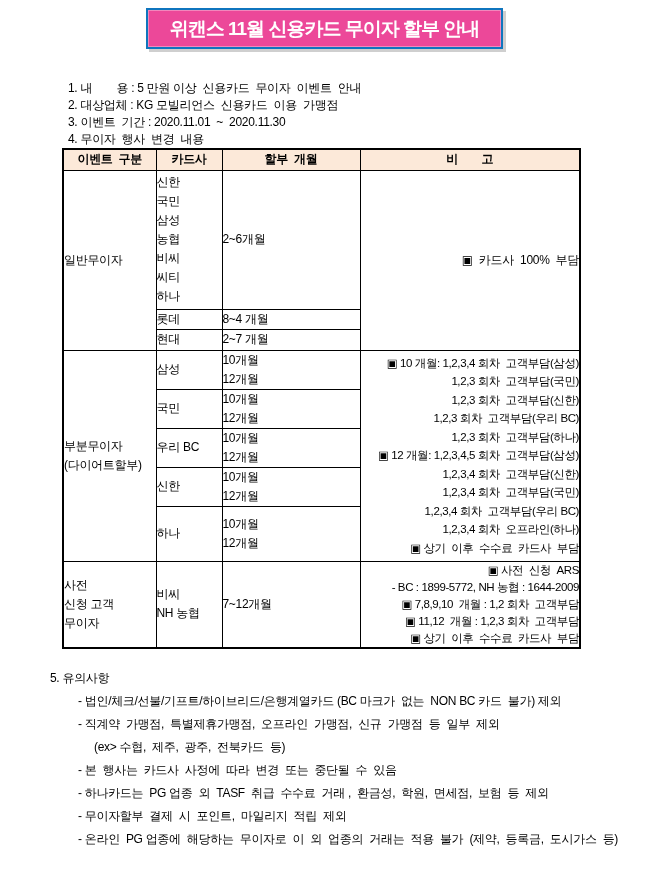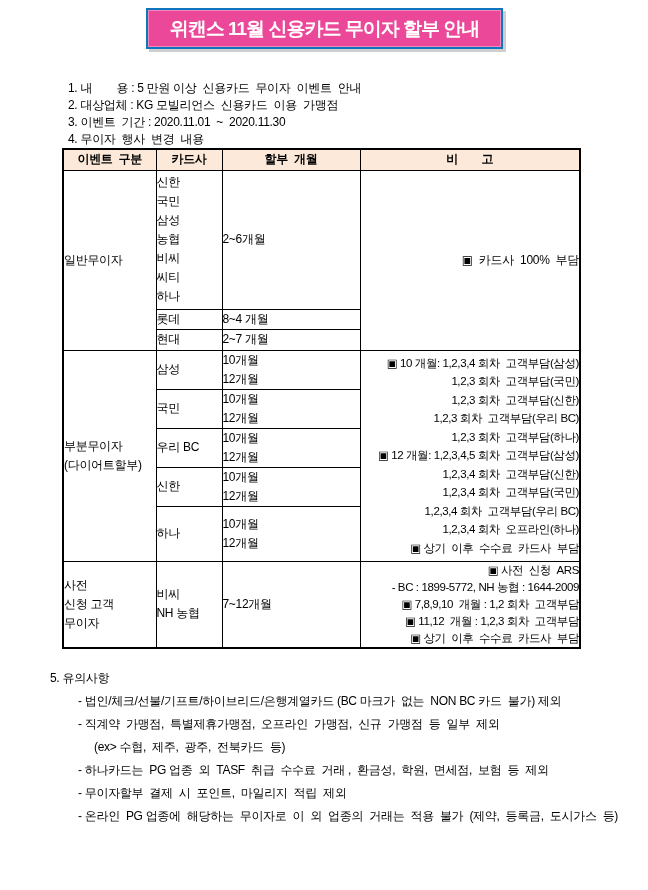--- a/index.html
+++ b/index.html
@@ -160,18 +160,19 @@
           </td>
       </tr>
     </tbody>
   </table>
 
   <div class="notes">
       <div class="line">5. 유의사항</div>
       <div class="line" style="padding-left: 28px;">- 법인/체크/선불/기프트/하이브리드/은행계열카드 (BC 마크가  없는  NON BC 카드  불가) 제외</div>
       <div class="line" style="padding-left: 28px;">- 직계약  가맹점,  특별제휴가맹점,  오프라인  가맹점,  신규  가맹점  등  일부  제외</div>
       <div class="line" style="padding-left: 44px;">(ex&gt; 수협,  제주,  광주,  전북카드  등)</div>
+      <div class="line" style="padding-left: 28px;">- 본  행사는  카드사  사정에  따라  변경  또는  중단될  수  있음</div>
       <div class="line" style="padding-left: 28px;">- 하나카드는  PG 업종  외  TASF  취급  수수료  거래 ,  환금성,  학원,  면세점,  보험  등  제외</div>
       <div class="line" style="padding-left: 28px;">- 무이자할부  결제  시  포인트,  마일리지  적립  제외</div>
       <div class="line" style="padding-left: 28px;">- 온라인  PG 업종에  해당하는  무이자로  이  외  업종의  거래는  적용  불가  (제약,  등록금,  도시가스  등)</div>
     </div>
 
 </div>
 
 </body></html>

